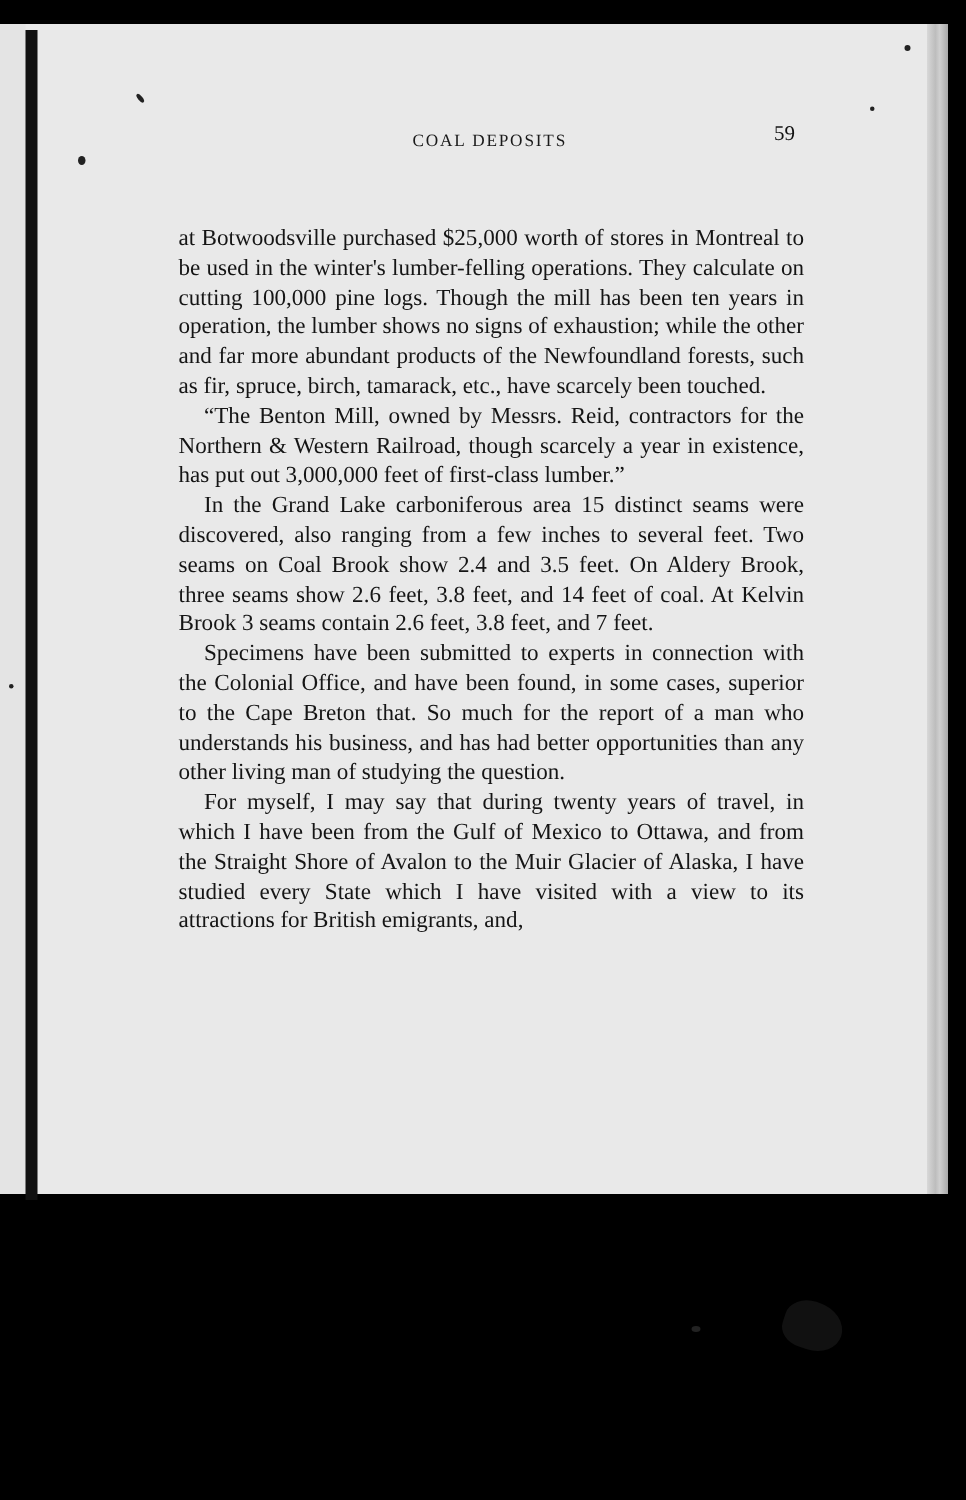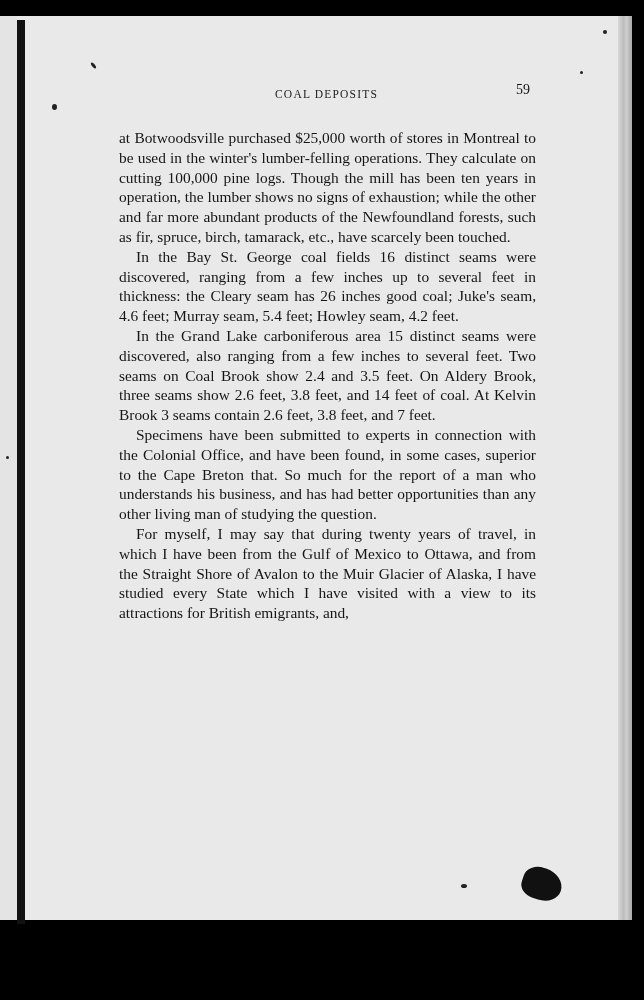--- a/index.html
+++ b/index.html
@@ -1,21 +1,21 @@
 <!DOCTYPE html>
 <html><head>
   <meta charset="utf-8">
   <style>
     html, body { margin: 0; padding: 0; }
     body {
       width: 644px; height: 1000px; background: #000; position: relative; overflow: hidden;
       font-family: "Liberation Serif", "DejaVu Serif", serif;
     }
     .page {
-      position: absolute; left: 0; top: 16px; width: 632px; height: 904px;
+      position: absolute; left: 0; top: 16px; width: 632px; height: 780px;
       background: #e9e9e9;
     }
     .left-strip {
       position: absolute; left: 0; top: 0; width: 17px; height: 100%;
       background: #e4e4e4;
     }
     .spine {
       position: absolute; left: 17px; top: 4px; width: 8px; height: 100%;
       background: #111;
     }
@@ -24,21 +24,21 @@
       background: linear-gradient(to right, #d8d8d8, #bdbdbd 40%, #cfcfcf 60%, #a8a8a8);
     }
     .running-head {
       position: absolute; top: 72px; left: 275px;
       font-size: 11.5px; letter-spacing: 1.2px; color: #1a1a1a;
     }
     .page-number {
       position: absolute; top: 66px; left: 516px; font-size: 14px; color: #111;
     }
     .text {
-      position: absolute; left: 119px; top: 112px; width: 417px;
+      position: absolute; left: 119px; top: 133px; width: 417px;
       font-size: 15.4px; line-height: 19.8px; color: #151515;
     }
     .text p { margin: 0; text-align: justify; text-align-last: left; }
     .text p.indent { text-indent: 17px; }
     .blot {
       position: absolute; left: 522px; top: 852px; width: 40px; height: 32px;
       background: #111; border-radius: 45% 55% 50% 40%; transform: rotate(18deg);
     }
     .speck { position: absolute; background: #222; border-radius: 50%; }
   </style>
@@ -48,21 +48,21 @@
 <div class="page">
   <div class="left-strip"></div>
   <div class="spine"></div>
   <div class="right-edge"></div>
 
   <div class="running-head">COAL DEPOSITS</div>
   <div class="page-number">59</div>
 
   <div class="text">
     <p>at Botwoodsville purchased $25,000 worth of stores in Montreal to be used in the winter's lumber-felling operations. They calculate on cutting 100,000 pine logs. Though the mill has been ten years in operation, the lumber shows no signs of exhaustion; while the other and far more abundant products of the Newfoundland forests, such as fir, spruce, birch, tamarack, etc., have scarcely been touched.</p>
-    <p class="indent">In the Bay St. George coal fields 16 distinct seams were discovered, ranging from a few inches up to several feet in thickness: the Cleary seam has 26 inches good coal; Juke's seam, 4.6 feet; Murray seam, 5.4 feet; Howley seam, 4.2 feet.</p>
+    <p class="indent">“The Benton Mill, owned by Messrs. Reid, contractors for the Northern &amp; Western Railroad, though scarcely a year in existence, has put out 3,000,000 feet of first-class lumber.”</p>
     <p class="indent">In the Grand Lake carboniferous area 15 distinct seams were discovered, also ranging from a few inches to several feet. Two seams on Coal Brook show 2.4 and 3.5 feet. On Aldery Brook, three seams show 2.6 feet, 3.8 feet, and 14 feet of coal. At Kelvin Brook 3 seams contain 2.6 feet, 3.8 feet, and 7 feet.</p>
     <p class="indent">Specimens have been submitted to experts in connection with the Colonial Office, and have been found, in some cases, superior to the Cape Breton that. So much for the report of a man who understands his business, and has had better opportunities than any other living man of studying the question.</p>
     <p class="indent">For myself, I may say that during twenty years of travel, in which I have been from the Gulf of Mexico to Ottawa, and from the Straight Shore of Avalon to the Muir Glacier of Alaska, I have studied every State which I have visited with a view to its attractions for British emigrants, and,</p>
   </div>
 
   <div class="blot"></div>
   <div class="speck" style="left:52px;top:88px;width:5px;height:6px;"></div>
   <div class="speck" style="left:92px;top:46px;width:3px;height:7px;transform:rotate(-40deg);"></div>
   <div class="speck" style="left:603px;top:14px;width:4px;height:4px;"></div>
   <div class="speck" style="left:580px;top:55px;width:3px;height:3px;"></div>

